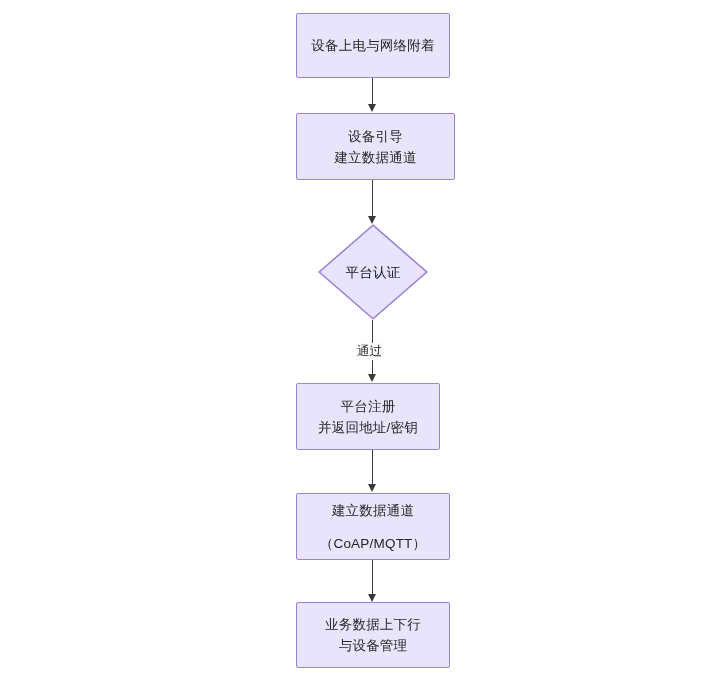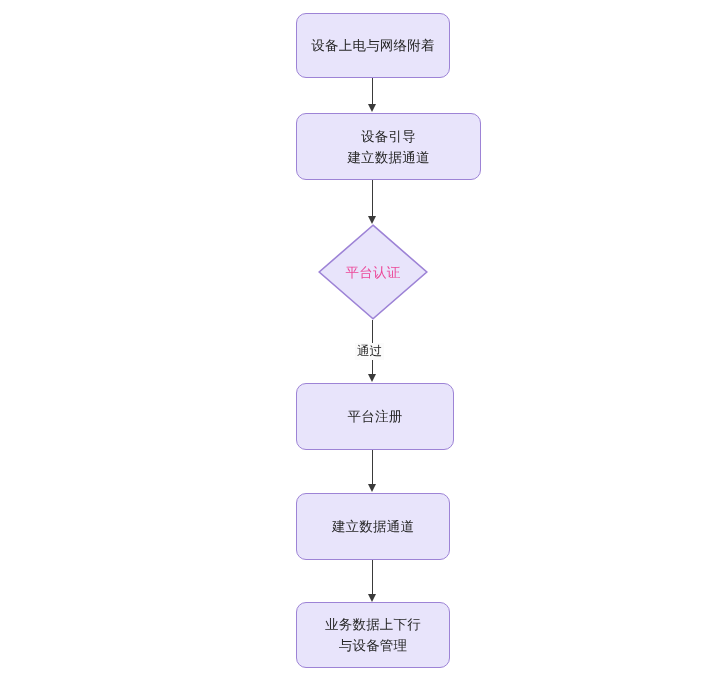--- a/index.html
+++ b/index.html
@@ -19,21 +19,21 @@
     width: 726px;
     height: 700px;
   }
 
   
   .node-rect {
     position: absolute;
     box-sizing: border-box;
     background: #e8e4fb;
     border: 1.6px solid #9d83d6;
-    border-radius: 10px;
+    border-radius: 2px;
     display: flex;
     flex-direction: column;
     align-items: center;
     justify-content: center;
     color: #262626;
     font-size: 13.5px;
     line-height: 21px;
     letter-spacing: 0.2px;
     text-align: center;
     white-space: nowrap;
@@ -46,21 +46,21 @@
     align-items: center;
     justify-content: center;
   }
   .node-diamond .diamond-shape {
     position: absolute;
     inset: 0;
   }
   .node-diamond .diamond-label {
     position: relative;
     z-index: 2;
-    color: #ec4899;
+    color: #0f172a;
     font-size: 13.5px;
     line-height: 21px;
     letter-spacing: 0.2px;
     text-align: center;
     white-space: nowrap;
   }
 
   
   .edge {
     position: absolute;
@@ -94,48 +94,50 @@
 
 <div id="flowchart">
 
   <div class="node-rect" style="left:296px; top:13px; width:154px; height:65px;">
     <span class="node-line">设备上电与网络附着</span>
   </div>
 
   <div class="edge" style="left:372px; top:78px; height:27px;"></div>
   <div class="arrowhead" style="left:368px; top:104px;"></div>
 
-  <div class="node-rect" style="left:296px; top:113px; width:185px; height:67px;">
+  <div class="node-rect" style="left:296px; top:113px; width:159px; height:67px;">
     <span class="node-line">设备引导</span>
     <span class="node-line">建立数据通道</span>
   </div>
 
   <div class="edge" style="left:372px; top:180px; height:37px;"></div>
   <div class="arrowhead" style="left:368px; top:216px;"></div>
 
   <div class="node-diamond" style="left:318px; top:224px; width:110px; height:96px;">
     <svg class="diamond-shape" viewBox="0 0 110 96" preserveAspectRatio="none">
       <polygon points="55,1.2 108.8,48 55,94.8 1.2,48" fill="#e8e4fb" stroke="#9d83d6" stroke-width="1.6"></polygon>
     </svg>
     <span class="diamond-label">平台认证</span>
   </div>
 
   <div class="edge" style="left:372px; top:320px; height:55px;"></div>
   <div class="arrowhead" style="left:368px; top:374px;"></div>
   <div class="edge-label" style="left:355px; top:343px;">通过</div>
 
-  <div class="node-rect" style="left:296px; top:383px; width:158px; height:67px;">
+  <div class="node-rect" style="left:296px; top:383px; width:144px; height:67px;">
     <span class="node-line">平台注册</span>
+    <span class="node-line">并返回地址/密钥</span>
   </div>
 
   <div class="edge" style="left:372px; top:450px; height:35px;"></div>
   <div class="arrowhead" style="left:368px; top:484px;"></div>
 
   <div class="node-rect" style="left:296px; top:493px; width:154px; height:67px;gap:12px;">
     <span class="node-line">建立数据通道</span>
+    <span class="node-line">（CoAP/MQTT）</span>
   </div>
 
   <div class="edge" style="left:372px; top:560px; height:35px;"></div>
   <div class="arrowhead" style="left:368px; top:594px;"></div>
 
   <div class="node-rect" style="left:296px; top:602px; width:154px; height:66px;">
     <span class="node-line">业务数据上下行</span>
     <span class="node-line">与设备管理</span>
   </div>
 

